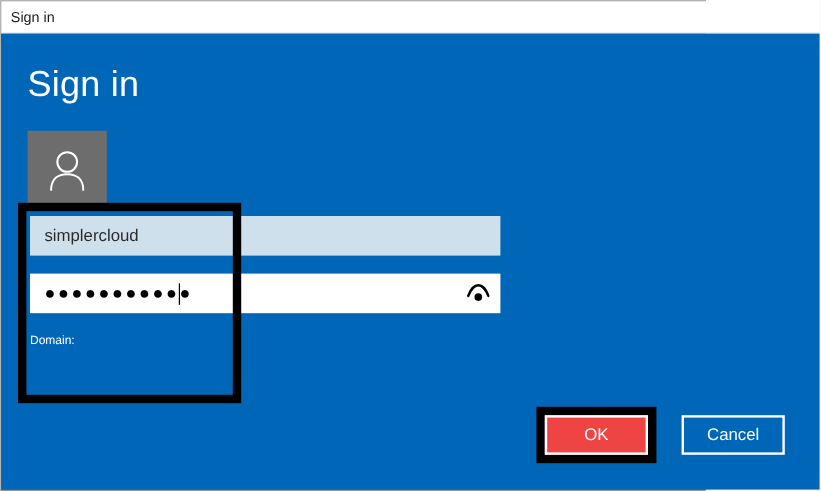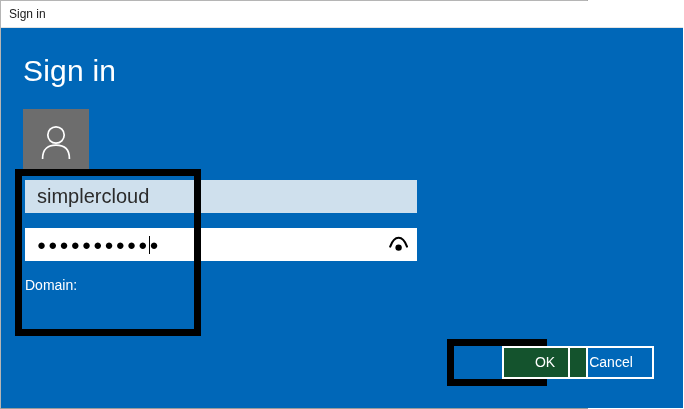--- a/index.html
+++ b/index.html
@@ -100,21 +100,21 @@
   #password-field {
     top: 200px;
     background: #ffffff;
   }
   .field-text {
     position: absolute;
     left: 12px;
     top: 0;
     height: 33px;
     line-height: 33px;
-    font-size: 20px;
+    font-size: 14px;
     color: #2b2b2b;
     white-space: nowrap;
   }
   #password-dots {
     position: absolute;
     left: 12px;
     top: 0;
     height: 33px;
     line-height: 33px;
     font-size: 15px;
@@ -135,21 +135,21 @@
     right: 9px;
     top: 8px;
     width: 19px;
     height: 17px;
   }
 
   #domain-label {
     position: absolute;
     left: 24px;
     top: 248px;
-    font-size: 14px;
+    font-size: 10px;
     color: #ffffff;
     line-height: 18px;
     white-space: nowrap;
   }
 
   
   .annotation {
     position: absolute;
     border: 7px solid #000000;
     box-sizing: border-box;
@@ -180,22 +180,21 @@
     font-family: "Liberation Sans", sans-serif;
     font-size: 14px;
     line-height: 29px;
     text-align: center;
     padding: 0;
     cursor: default;
   }
   #ok-button {
     left: 453px;
     top: 318px;
-    background: #14532d;
-    margin-left: 48px;
+    background: #ef4444;
   }
   #cancel-button {
     left: 567px;
     top: 318px;
   }
 </style>
 </head>
 <body>
 
 <div id="window">

